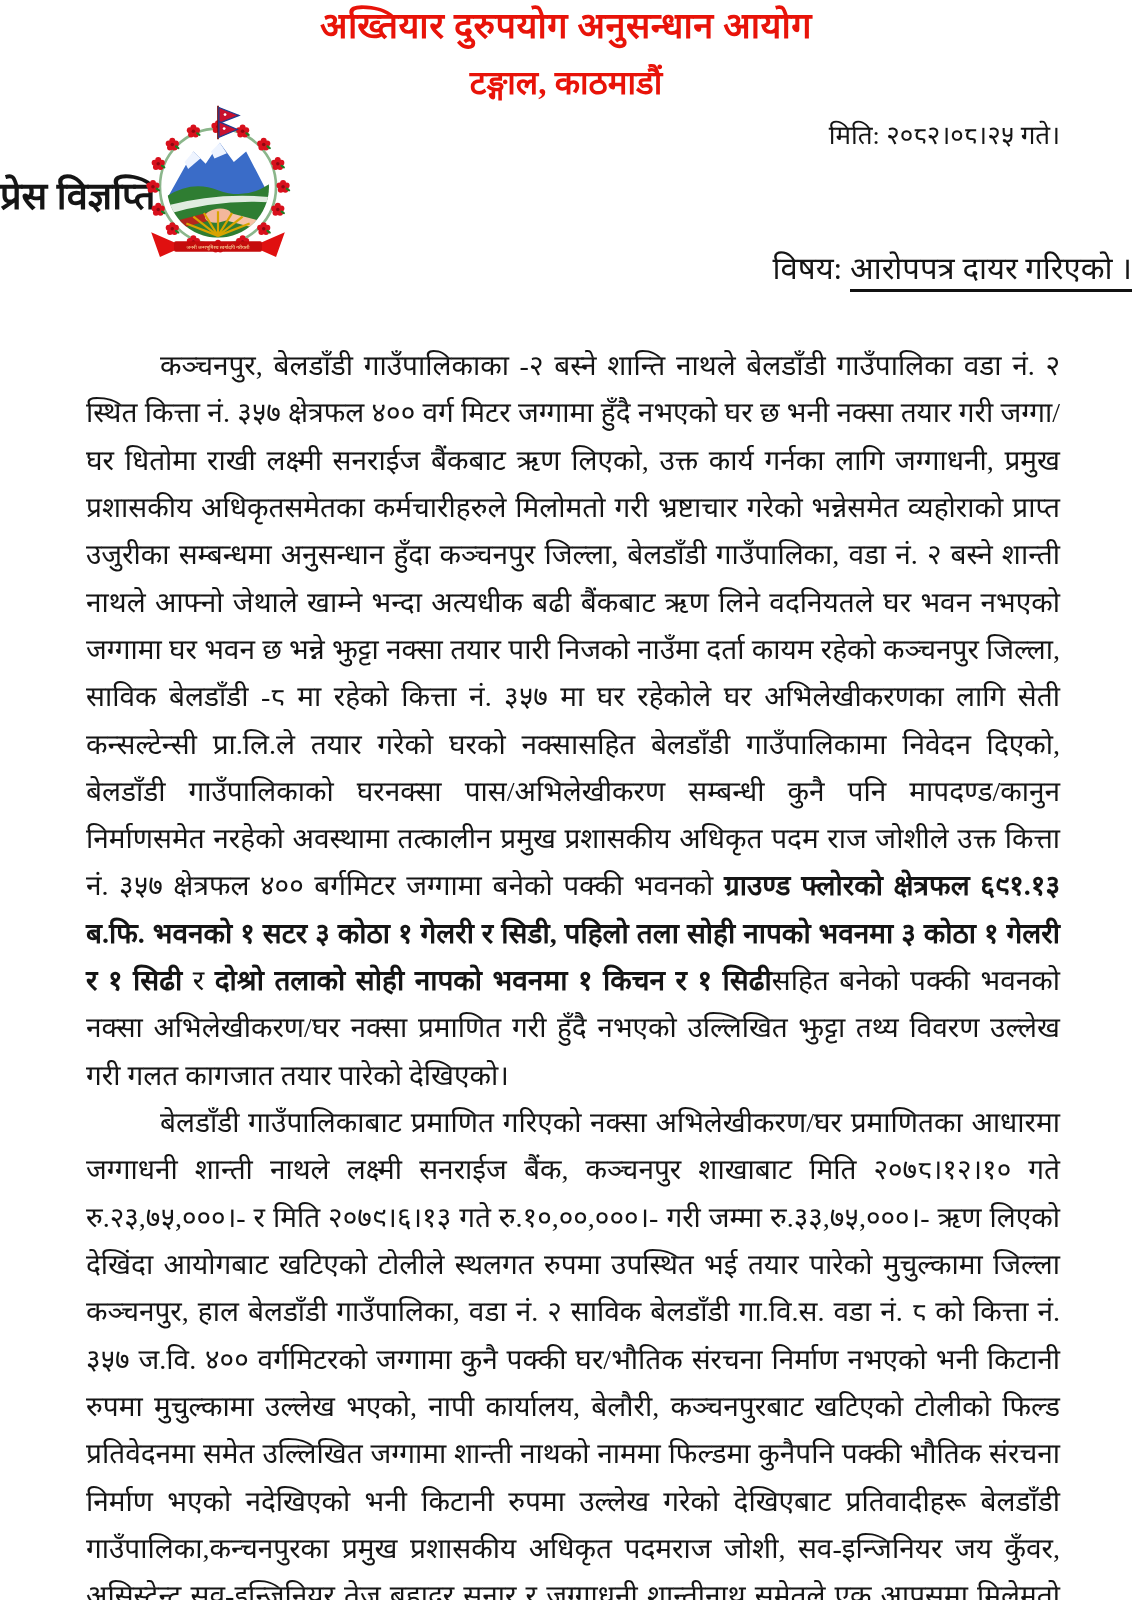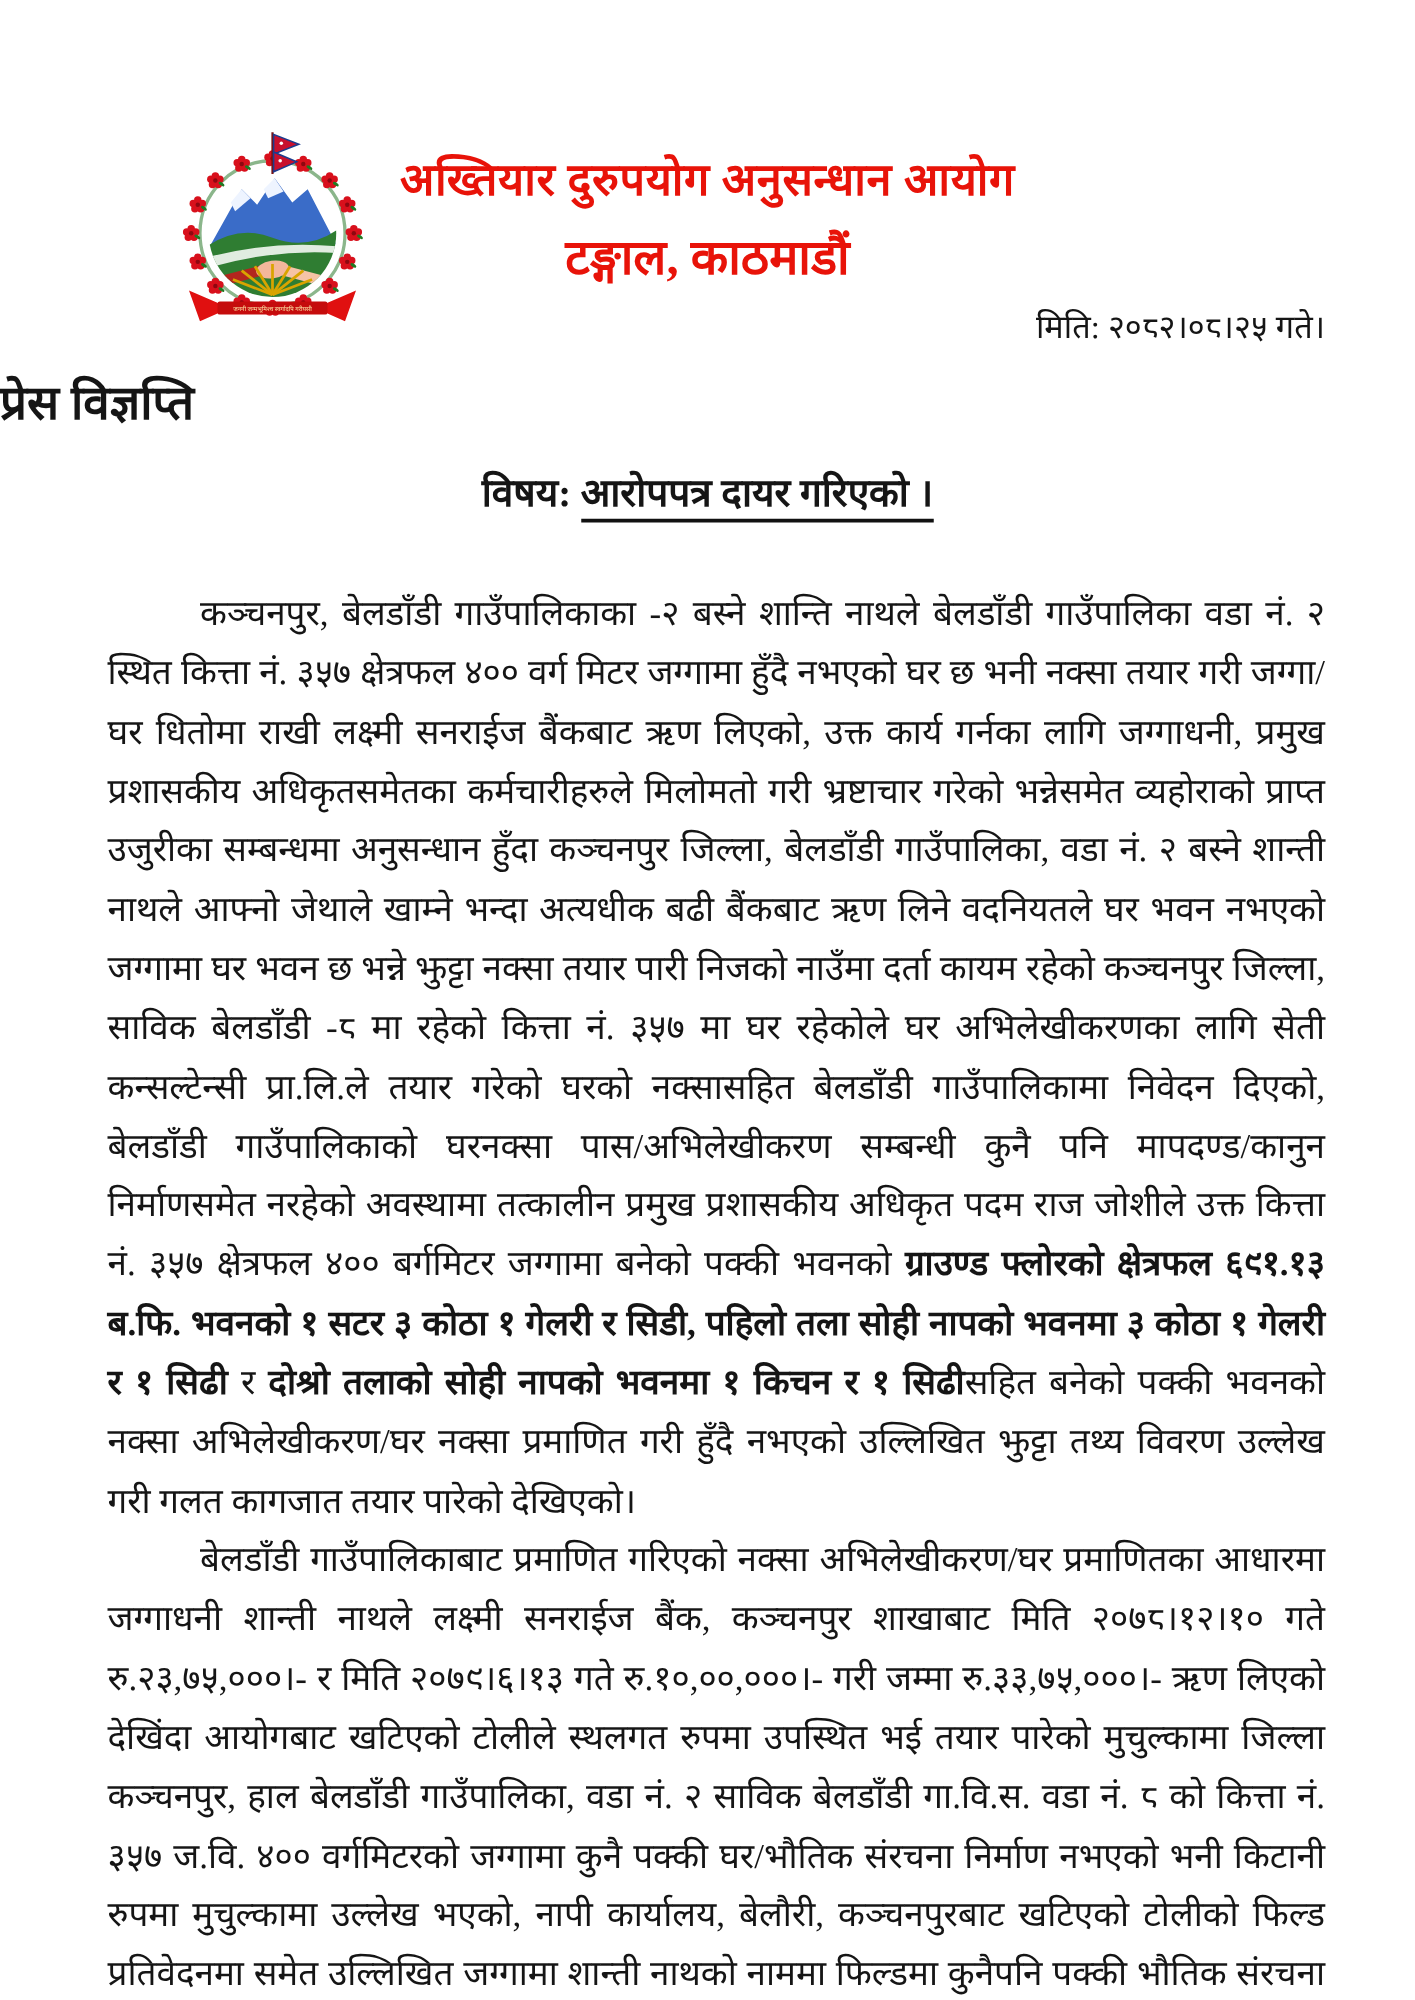--- a/index.html
+++ b/index.html
@@ -14,49 +14,48 @@
   }
   .logo{
     position:absolute;
     left:130px;
     top:104px;
     width:176px;
     height:160px;
   }
   .org-block{
     text-align:center;
-    padding-top:118px;
   }
   .org-name{
     font-size:36px;
     font-weight:bold;
     letter-spacing:0.5px;
   }
   .org-address{
-    font-size:39px;
+    font-size:33px;
     font-weight:bold;
     margin-top:10px;
   }
   .date-line{
     text-align:right;
     padding-right:72px;
     margin-top:12px;
     font-size:26px;
     padding-left:20px;
   }
   .doc-title{
     margin-top:16px;
     font-size:38px;
     font-weight:bold;
   }
   .subject-line{
-    text-align:center;
+    text-align:right;
     margin-top:26px;
     font-size:31px;
-    font-weight:bold;
+    font-weight:normal;
   }
   .subject-underlined{
     border-bottom:3px solid #111;
     padding-bottom:3px;
   }
   .doc-body{
     margin:54px 72px 0 86px;
     font-size:28px;
     line-height:1.69;
     text-align:justify;

